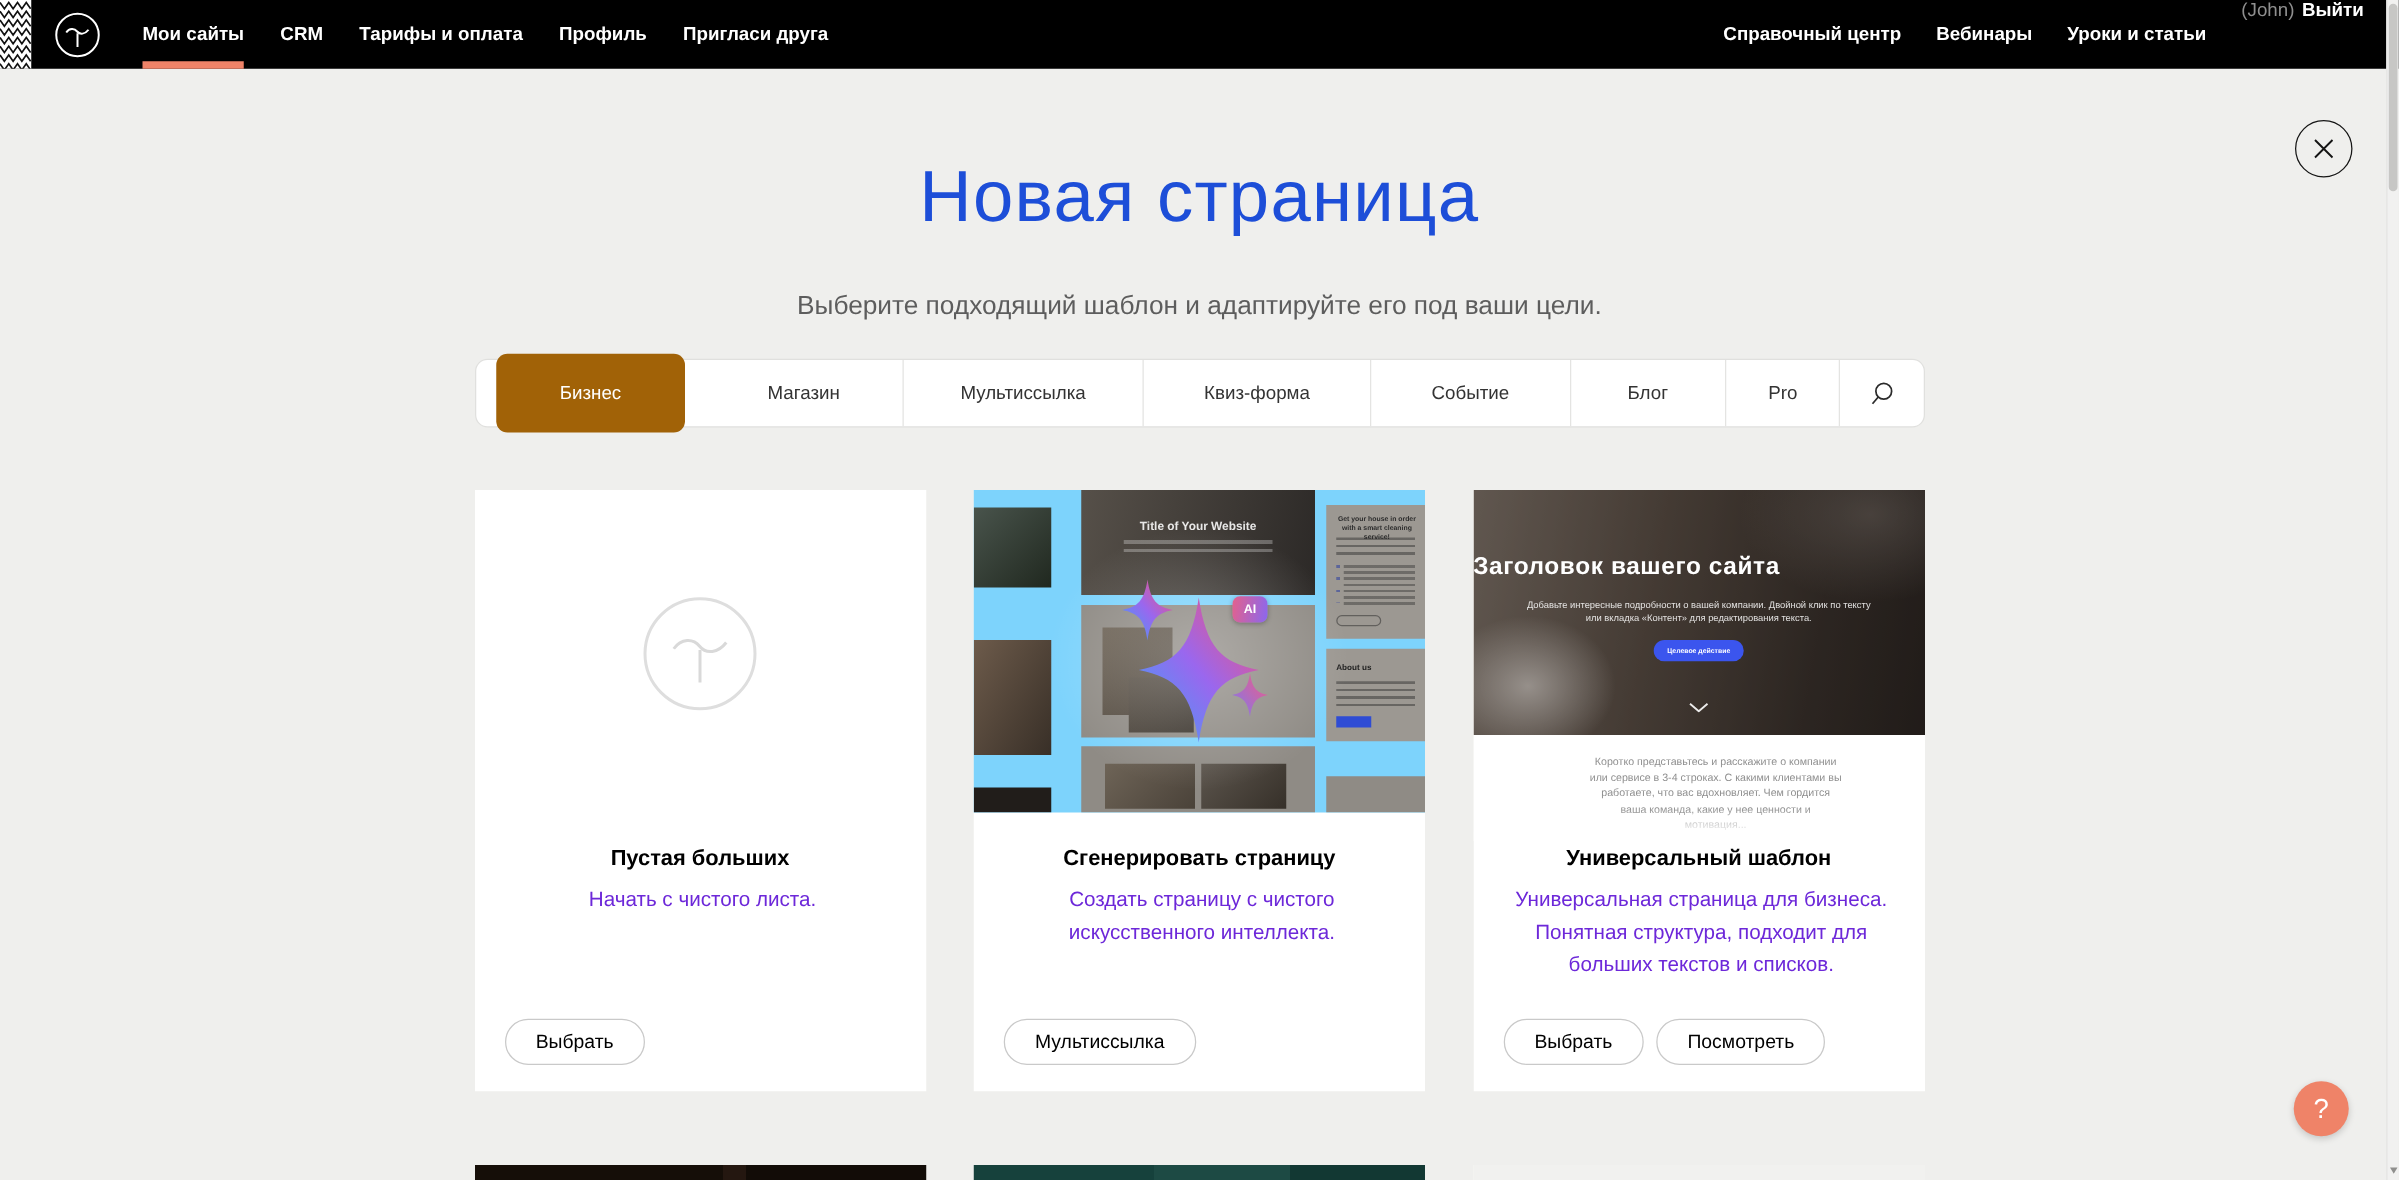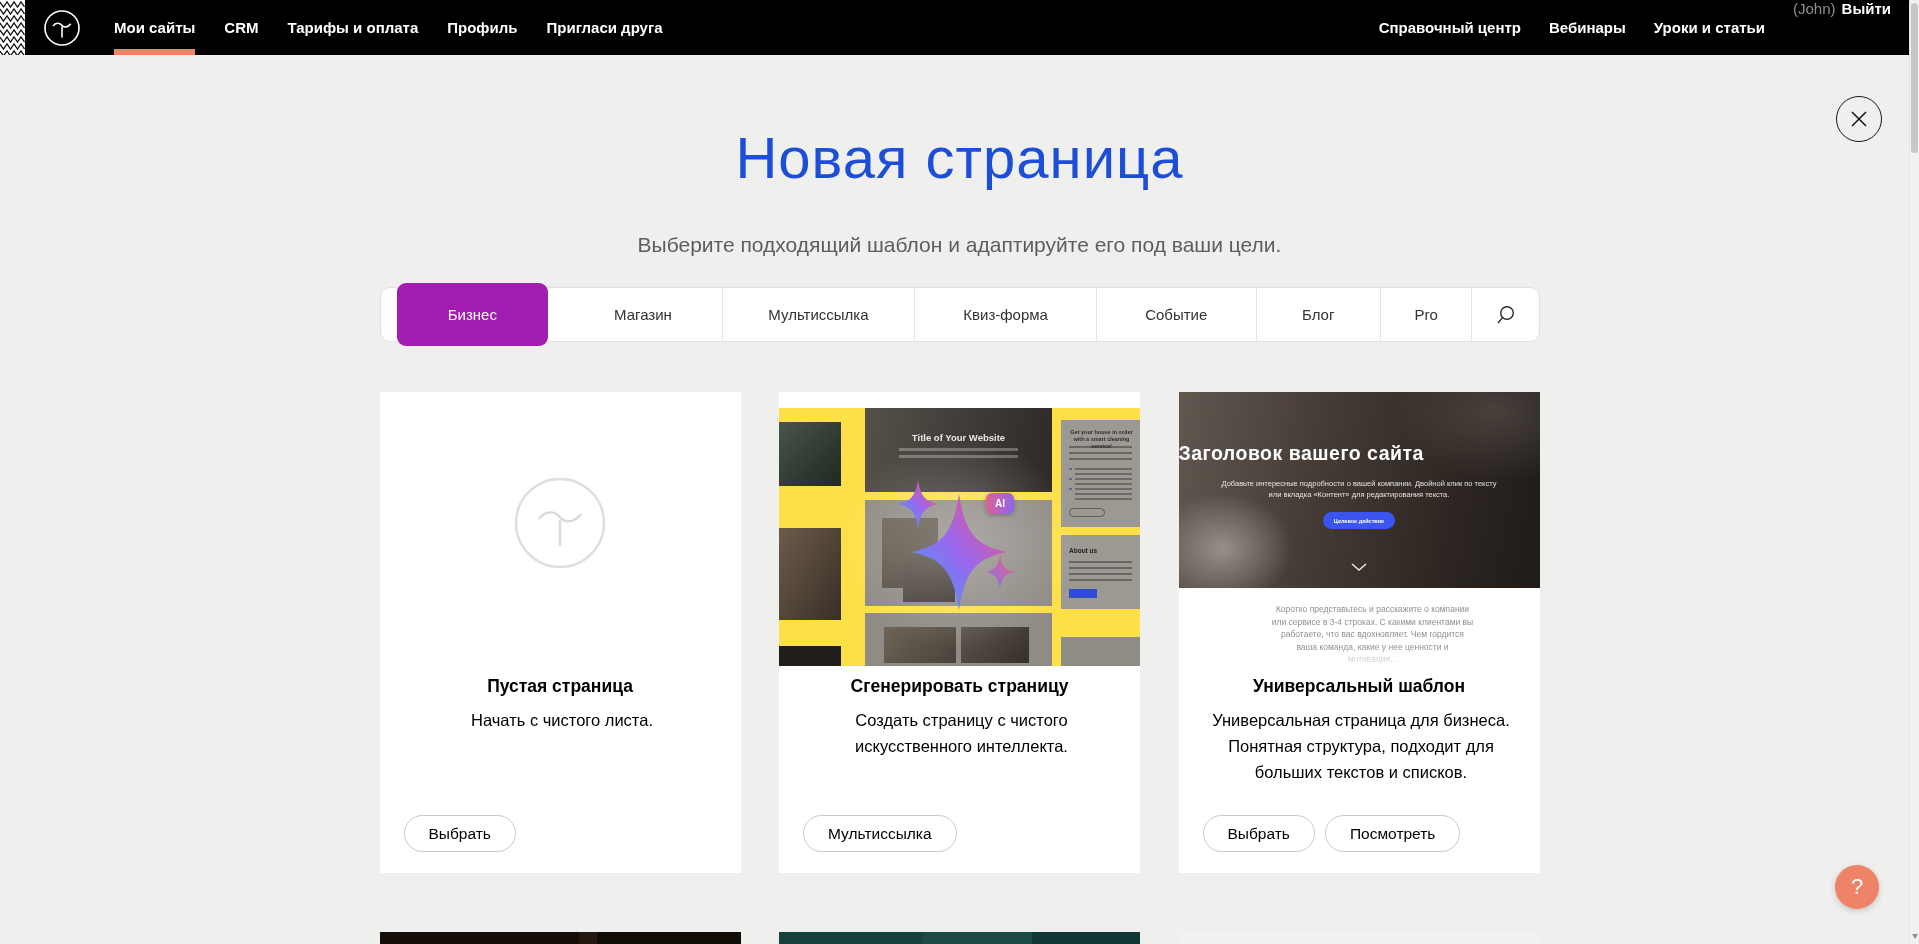--- a/index.html
+++ b/index.html
@@ -26,36 +26,36 @@
   .page-title { margin-top:70px; font-size:58px; font-weight:300; letter-spacing:1px; color:#1d4ed8; line-height:66px; }
   .page-subtitle { margin-top:40px; font-size:21px; font-weight:300; color:#5d5d5d; line-height:28px; }
 
   
   .tabs { width:1160px; margin:28px auto 0; height:55px; display:flex; background:#fff; border-radius:10px; border:1px solid #e0e0de; position:relative; }
   .tab { display:flex; align-items:center; justify-content:center; font-size:15px; color:#333; cursor:pointer; position:relative; }
   .tab + .tab { border-left:1px solid #e4e4e2; }
   .tab:nth-child(1){ width:156px; } .tab:nth-child(2){ width:162px; } .tab:nth-child(3){ width:198px; }
   .tab:nth-child(4){ width:187px; } .tab:nth-child(5){ width:164px; } .tab:nth-child(6){ width:128px; }
   .tab:nth-child(7){ width:94px; }  .tab:nth-child(8){ width:69px; }
-  .tab.active { background:#a21caf; color:#fff; border-radius:9px; margin:-5px 16px; z-index:2; border-left:none; }
+  .tab.active { background:#a16207; color:#fff; border-radius:9px; margin:-5px 16px; z-index:2; border-left:none; }
   .tab.active + .tab { border-left:none; }
 
   
   .grid { width:1160px; margin:50px auto 0; display:grid; grid-template-columns:361px 361px 361px; justify-content:space-between; row-gap:59px; }
   .card { position:relative; width:361px; height:481px; background:#fff; }
   .card-title { position:absolute; top:284px; left:24px; right:24px; font-size:17.5px; font-weight:700; color:#000; }
-  .card-desc { position:absolute; top:315px; left:24px; right:20px; font-size:16.5px; font-weight:400; color:#000000; line-height:26px; }
+  .card-desc { position:absolute; top:315px; left:24px; right:20px; font-size:16.5px; font-weight:400; color:#6d28d9; line-height:26px; }
   .card-buttons { position:absolute; top:423px; left:24px; display:flex; gap:10px; }
   .pill-btn { height:37px; padding:0 24px; border:1px solid #c9c9c9; border-radius:19px; background:#fff; font-family:"Liberation Sans",sans-serif; font-size:15.5px; color:#000; cursor:pointer; display:flex; align-items:center; }
 
   
   .watermark { position:absolute; top:84px; left:50%; transform:translateX(-50%); }
 
   
-  .ai-preview { position:absolute; top:0; left:0; width:361px; height:258px; background:#fde047; overflow:hidden;margin-top:16px; }
+  .ai-preview { position:absolute; top:0; left:0; width:361px; height:258px; background:#7dd3fc; overflow:hidden; }
   .tile { position:absolute; }
   .t-l1 { left:0; top:14px; width:62px; height:64px; background:linear-gradient(135deg,#49544c,#20281f); }
   .t-l2 { left:0; top:120px; width:62px; height:92px; background:linear-gradient(120deg,#6d5b4b,#382f27); }
   .t-l3 { left:0; top:238px; width:62px; height:20px; background:#211d1a; }
   .t-ct { left:86px; top:0; width:187px; height:84px; background:linear-gradient(100deg,#565049,#2c2927); }
   .t-cm { left:86px; top:92px; width:187px; height:106px; background:#8f8b85; }
   .t-cb { left:86px; top:205px; width:187px; height:53px; background:#8f8b85; }
   .t-r1 { left:282px; top:12px; width:79px; height:107px; background:#9c9892; }
   .t-r2 { left:282px; top:127px; width:79px; height:74px; background:#9c9892; }
   .t-r3 { left:282px; top:229px; width:79px; height:29px; background:#8f8b85; }
@@ -189,21 +189,21 @@
   <div class="grid">
 
     <div class="card">
       <div class="watermark">
         <svg width="94" height="94" viewBox="0 0 94 94">
           <circle cx="47" cy="47" r="44" stroke="#dedede" stroke-width="2.4" fill="none"></circle>
           <path d="M26 43 C32 34.5, 41.5 34.5, 46.7 41 C51.9 47.5, 61.5 46.5, 68 38" stroke="#d9d9d9" stroke-width="2.4" fill="none"></path>
           <path d="M47 44 L47 70" stroke="#d9d9d9" stroke-width="2.4" fill="none"></path>
         </svg>
       </div>
-      <div class="card-title">Пустая страница</div>
+      <div class="card-title">Пустая больших</div>
       <div class="card-desc">Начать с чистого листа.</div>
       <div class="card-buttons">
         <button class="pill-btn">Выбрать</button>
       </div>
     </div>
 
     <div class="card">
       <div class="ai-preview">
         <div class="tile t-l1"></div>
         <div class="tile t-l2"></div>

